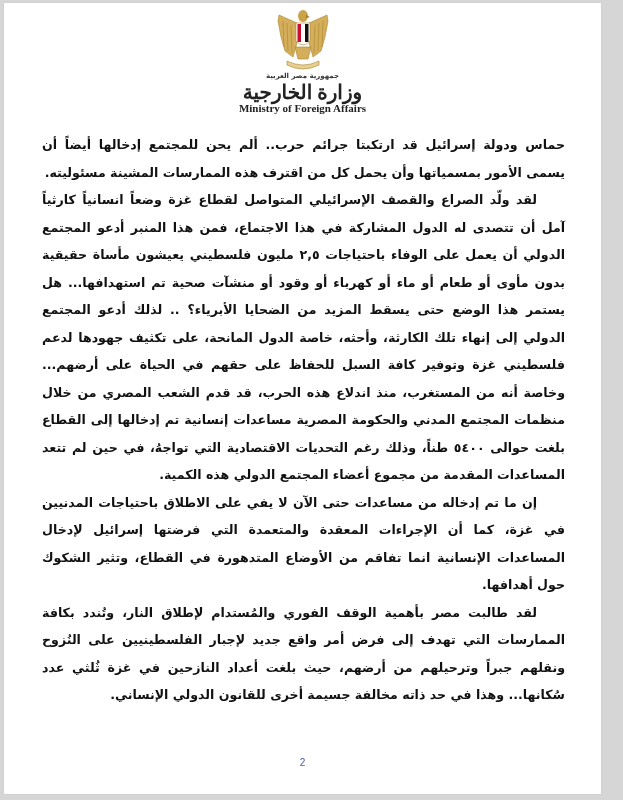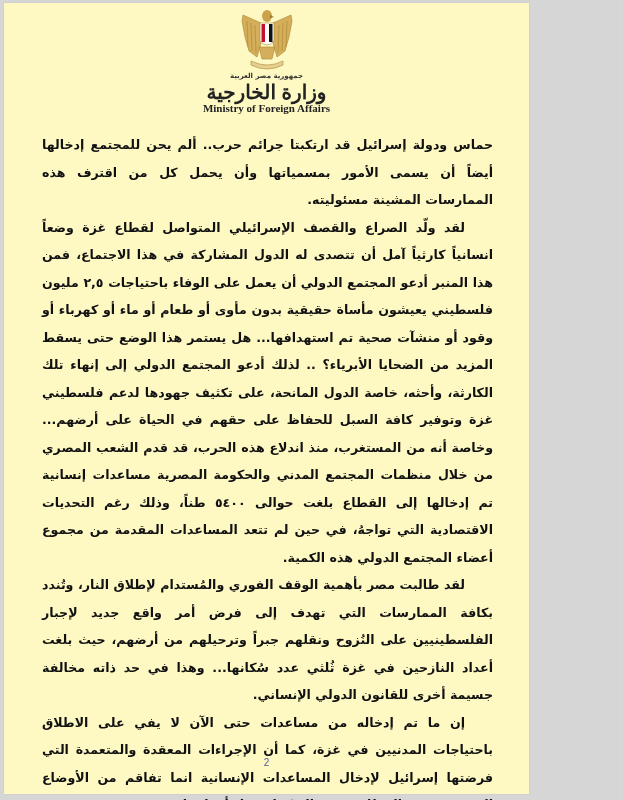--- a/index.html
+++ b/index.html
@@ -3,35 +3,35 @@
 <meta charset="utf-8">
 <style>
   html, body { margin:0; padding:0; }
   body {
     width:623px; height:800px; overflow:hidden;
     background:#d6d6d6;
     font-family:"DejaVu Sans", sans-serif;
     position:relative;
   }
   .page {
-    position:absolute; left:4px; top:3px; width:525px; height:791px;
-    background:#fef9c3;
+    position:absolute; left:4px; top:3px; width:597px; height:791px;
+    background:#ffffff;
     box-shadow: 0 0 1px rgba(0,0,0,0.15);
   }
   .logo {
     position:absolute; left:0; right:0; top:4px;
     display:flex; flex-direction:column; align-items:center;
   }
   .eagle { width:56px; height:66px; }
   .logo-ar-small {
     font-family:"DejaVu Sans", sans-serif; font-size:7px; font-weight:bold;
     color:#333; direction:rtl; margin-top:-1px; line-height:8px;
   }
   .logo-ar-big {
-    font-family:Liberation Sans, sans-serif; font-size:20px; font-weight:bold;
+    font-family:Liberation Serif, serif; font-size:20px; font-weight:bold;
     color:#222; direction:rtl; line-height:22px; margin-top:1px; letter-spacing:-0.5px;
   }
   .logo-en {
     font-family:"Liberation Serif", serif; font-size:11px; font-weight:bold;
     color:#222; margin-top:0px; line-height:11px;
   }
   .content {
     position:absolute; left:38px; right:36px; top:128px;
     direction:rtl; text-align:justify;
     font-family:"DejaVu Sans", sans-serif; font-weight:bold;
@@ -76,18 +76,18 @@
       <path d="M12 54 Q28 62 44 54 L44 58 Q28 66 12 58 Z" fill="#e6cf90" stroke="#a9852e" stroke-width="0.6"></path>
     </svg>
     <div class="logo-ar-small">جمهورية مصر العربية</div>
     <div class="logo-ar-big">وزارة الخارجية</div>
     <div class="logo-en">Ministry of Foreign Affairs</div>
   </div>
 
   <div class="content">
     <p>حماس ودولة إسرائيل قد ارتكبتا جرائم حرب.. ألم يحن للمجتمع إدخالها أيضاً أن يسمى الأمور بمسمياتها وأن يحمل كل من اقترف هذه الممارسات المشينة مسئوليته.</p>
     <p class="indent">لقد ولّد الصراع والقصف الإسرائيلي المتواصل لقطاع غزة وضعاً انسانياً كارثياً آمل أن تتصدى له الدول المشاركة في هذا الاجتماع، فمن هذا المنبر أدعو المجتمع الدولي أن يعمل على الوفاء باحتياجات ٢,٥ مليون فلسطيني يعيشون مأساة حقيقية بدون مأوى أو طعام أو ماء أو كهرباء أو وقود أو منشآت صحية تم استهدافها... هل يستمر هذا الوضع حتى يسقط المزيد من الضحايا الأبرياء؟ .. لذلك أدعو المجتمع الدولي إلى إنهاء تلك الكارثة، وأحثه، خاصة الدول المانحة، على تكثيف جهودها لدعم فلسطيني غزة وتوفير كافة السبل للحفاظ على حقهم في الحياة على أرضهم... وخاصة أنه من المستغرب، منذ اندلاع هذه الحرب، قد قدم الشعب المصري من خلال منظمات المجتمع المدني والحكومة المصرية مساعدات إنسانية تم إدخالها إلى القطاع بلغت حوالى ٥٤٠٠ طناً، وذلك رغم التحديات الاقتصادية التي تواجهُ، في حين لم تتعد المساعدات المقدمة من مجموع أعضاء المجتمع الدولي هذه الكمية.</p>
+    <p class="indent">إن ما تم إدخاله من مساعدات حتى الآن لا يفي على الاطلاق باحتياجات المدنيين في غزة، كما أن الإجراءات المعقدة والمتعمدة التي فرضتها إسرائيل لإدخال المساعدات الإنسانية انما تفاقم من الأوضاع المتدهورة في القطاع، وتثير الشكوك حول أهدافها.</p>
     <p class="indent">لقد طالبت مصر بأهمية الوقف الفوري والمُستدام لإطلاق النار، وتُندد بكافة الممارسات التي تهدف إلى فرض أمر واقع جديد لإجبار الفلسطينيين على النُزوح ونقلهم جبراً وترحيلهم من أرضهم، حيث بلغت أعداد النازحين في غزة ثُلثي عدد سُكانها... وهذا في حد ذاته مخالفة جسيمة أخرى للقانون الدولي الإنساني.</p>
-    <p class="indent">إن ما تم إدخاله من مساعدات حتى الآن لا يفي على الاطلاق باحتياجات المدنيين في غزة، كما أن الإجراءات المعقدة والمتعمدة التي فرضتها إسرائيل لإدخال المساعدات الإنسانية انما تفاقم من الأوضاع المتدهورة في القطاع، وتثير الشكوك حول أهدافها.</p>
   </div>
 
   <div class="page-number">2</div>
 </div>
 
 </body></html>

